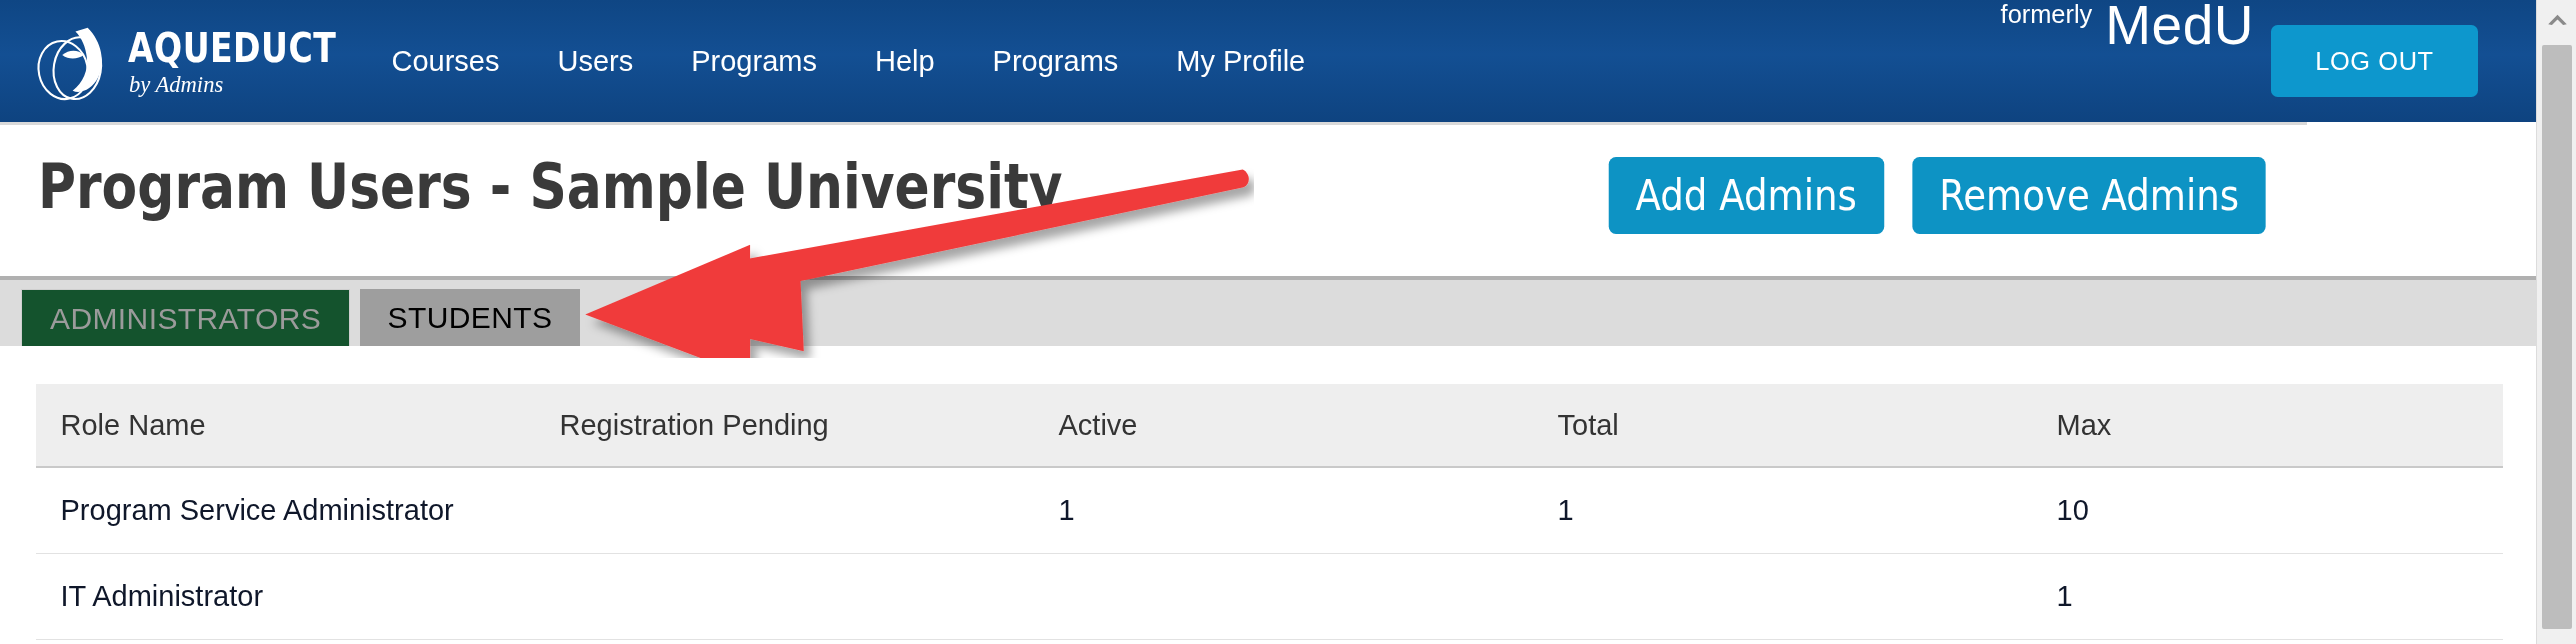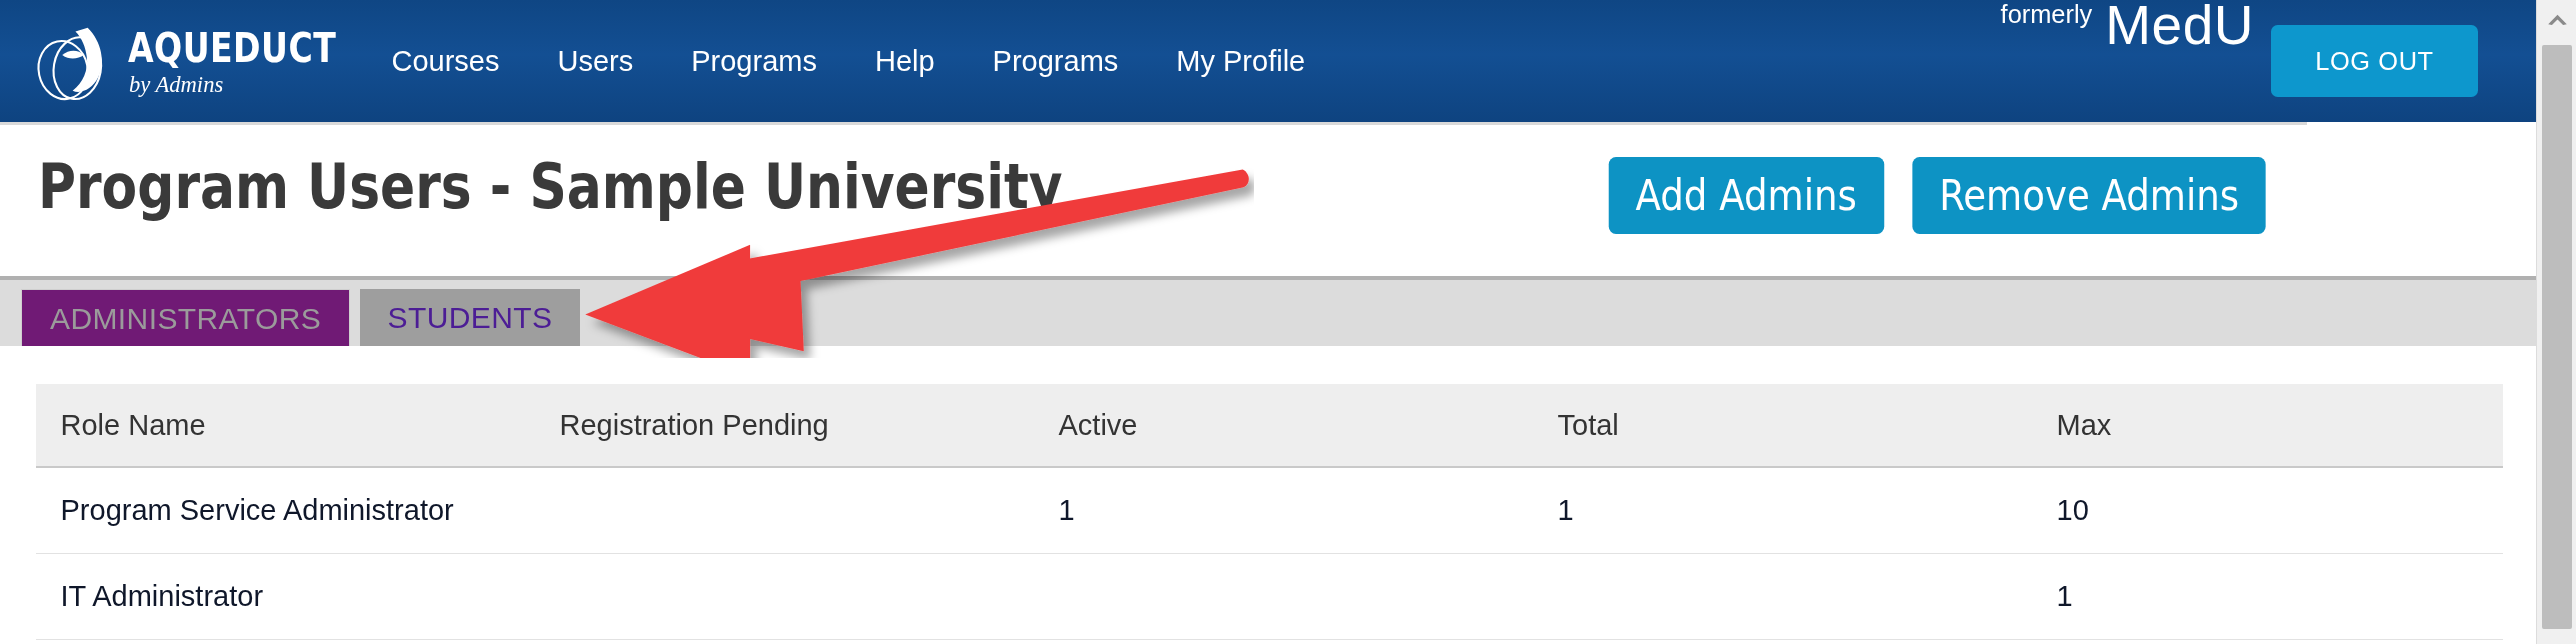--- a/index.html
+++ b/index.html
@@ -186,29 +186,29 @@
     align-items:center;
     justify-content:center;
     padding:0 28px;
     font-size:30px;
     letter-spacing:0.4px;
     cursor:pointer;
     white-space:nowrap;
     font-family:"Liberation Sans","DejaVu Sans",sans-serif;
   }
   .tab.active {
-    background:#701a75;
+    background:#14532d;
     color:#9b9b9b;
     border-left:1.9px solid #cfcfcf;
     border-right:1.9px solid #cfcfcf;
     border-top:1.9px solid #cfcfcf;
   }
   .tab.inactive {
     background:#9e9e9e;
-    color:#4c1d95;
+    color:#000000;
     margin-left:9.4px;
   }
 
   
   .table-area {
     position:absolute;
     left:0; top:346px;
     width:2536px; height:298px;
     background:#ffffff;
   }

